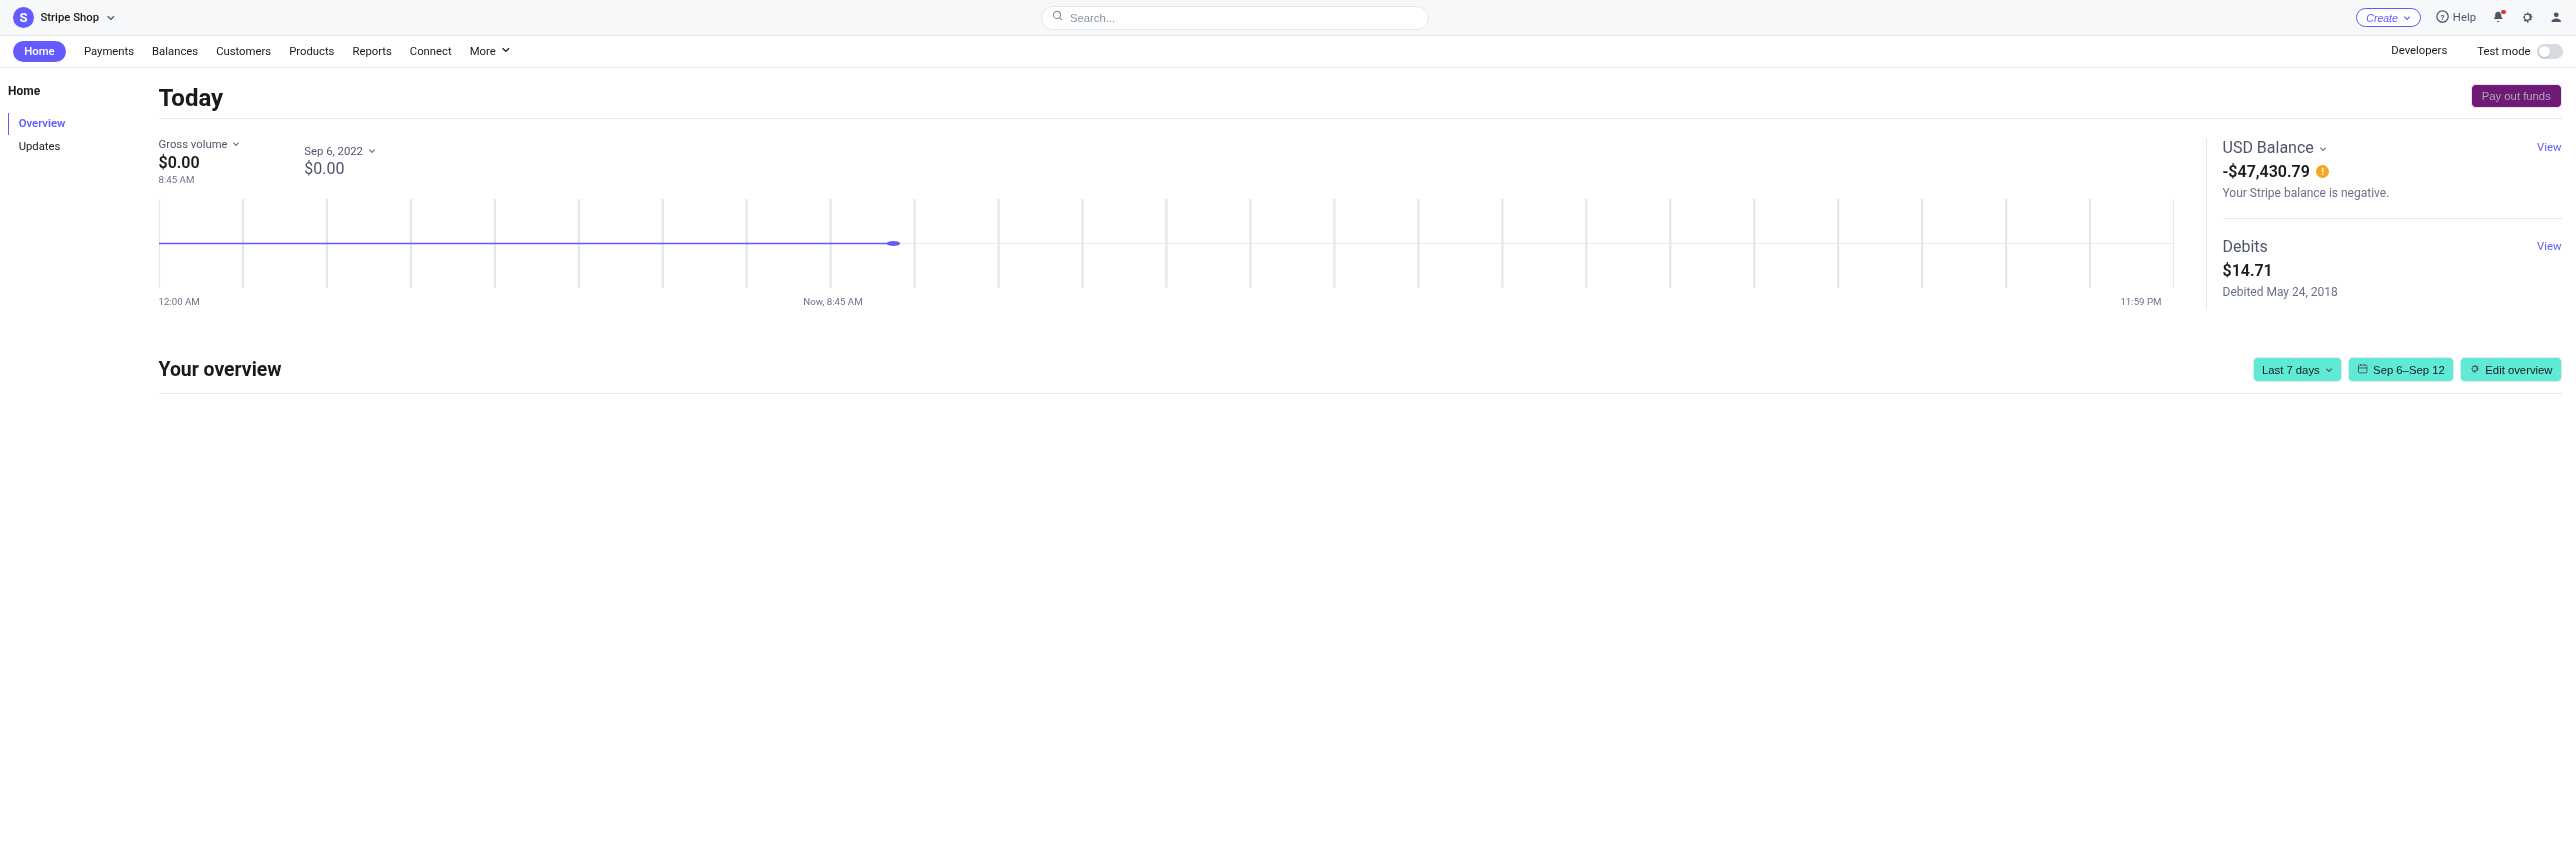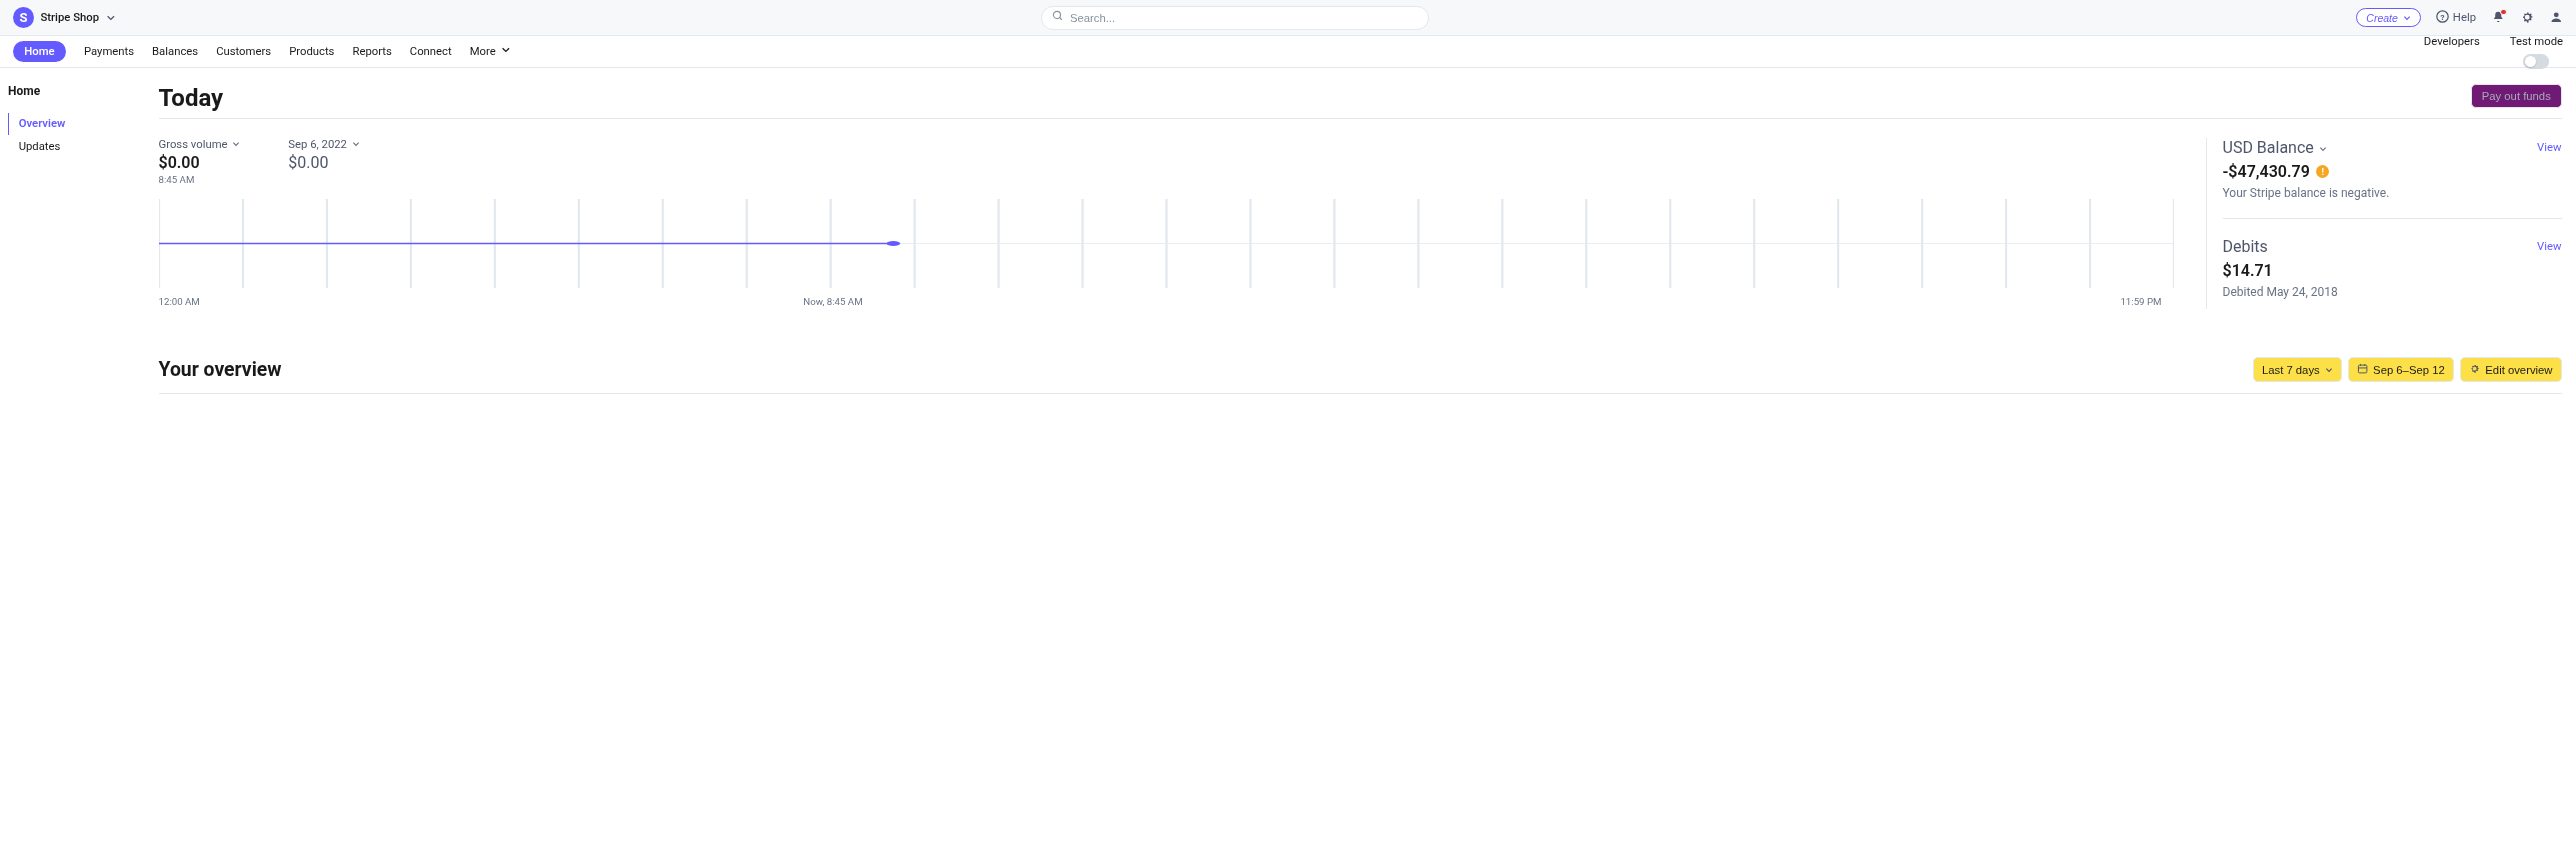--- a/index.html
+++ b/index.html
@@ -90,21 +90,21 @@
   padding-bottom: 6px; margin-bottom: 19.4px;
 }
 .page-title { font-size: 24px; font-weight: 700; }
 .payout-btn {
   margin-left: auto; border: 0.8px solid #e3e8ee; background: #701a75;
   color: #a3acb9; border-radius: 4.8px; padding: 4.8px 9.7px;
   font-size: 11.3px; cursor: pointer;
 }
 .today-row { display: flex; gap: 32px; }
 .today-left { flex: 1; }
-.metric-head { display: flex; gap: 48px; margin-bottom: 14px; }
+.metric-head { display: flex; gap: 64px; margin-bottom: 14px; align-items: center; }
 .metric-block { display: flex; flex-direction: column; gap: 1.6px; }
 .metric-label { color: #4f566b; font-size: 11.3px; display: flex; align-items: center; gap: 4.8px; cursor:pointer; }
 .metric-value { font-size: 16px; font-weight: 600; color: #1a1a1a; }
 .metric-sub { font-size: 9.7px; color: #697386; }
 .compare-value { font-size: 16px; color: #4f566b; }
 .chart-box { margin-top: 14.5px; }
 .chart-svg { width: 100%; height: 97px; display: block; }
 .chart-labels-wrap { position:relative; height:13px; }
 .today-right { width: 356px; border-left: 0.8px solid #e3e8ee; padding-left: 16px; display:flex; flex-direction:column; }
 .balance-head { display: flex; align-items: center; }
@@ -118,21 +118,21 @@
 }
 .balance-note { color: #697386; font-size: 12px; margin-top: 4.8px; }
 .right-divider { border-top:0.8px solid #e3e8ee; margin: 18px 0; }
 .overview-head {
   display: flex; align-items: center; margin-top: 48px;
   border-bottom: 0.8px solid #e3e8ee; padding-bottom: 11.3px;
 }
 .overview-title { font-size: 19.4px; font-weight: 700; }
 .overview-controls { margin-left: auto; display: flex; gap: 6.5px; }
 .ctrl-btn {
-  border: 0.8px solid #e3e8ee; background: #fde047; border-radius: 4.8px;
+  border: 0.8px solid #e3e8ee; background: #5eead4; border-radius: 4.8px;
   padding: 4.8px 8px; font-size: 11.3px; display: flex; align-items: center; gap: 4.8px;
   cursor: pointer; color: #1a1a1a;
 }
 </style>
 </head>
 <body>
 
 <div class="topbar">
   <div class="brand">
     <div class="brand-logo">S</div>
@@ -207,21 +207,21 @@
       <span>More</span>
       <span>
         <svg width="9.7" height="9.7" viewBox="0 0 12 12">
             <path d="M2 4l4 4 4-4" fill="none" stroke="#1a1a1a" stroke-width="1.6"></path>
           </svg>
       </span>
     </div>
   </div>
   <div class="nav-right">
     <div class="nav-item">Developers</div>
-    <div style="display:flex;align-items:center;gap:6.5px;flex-direction:column;">
+    <div style="display:flex;align-items:center;gap:6.5px;">
       <span class="nav-item">Test mode</span>
       <div class="toggle">
         <div class="toggle-knob"></div>
       </div>
     </div>
   </div>
 </div>
 
 <div class="content">
   <div class="sidebar">

